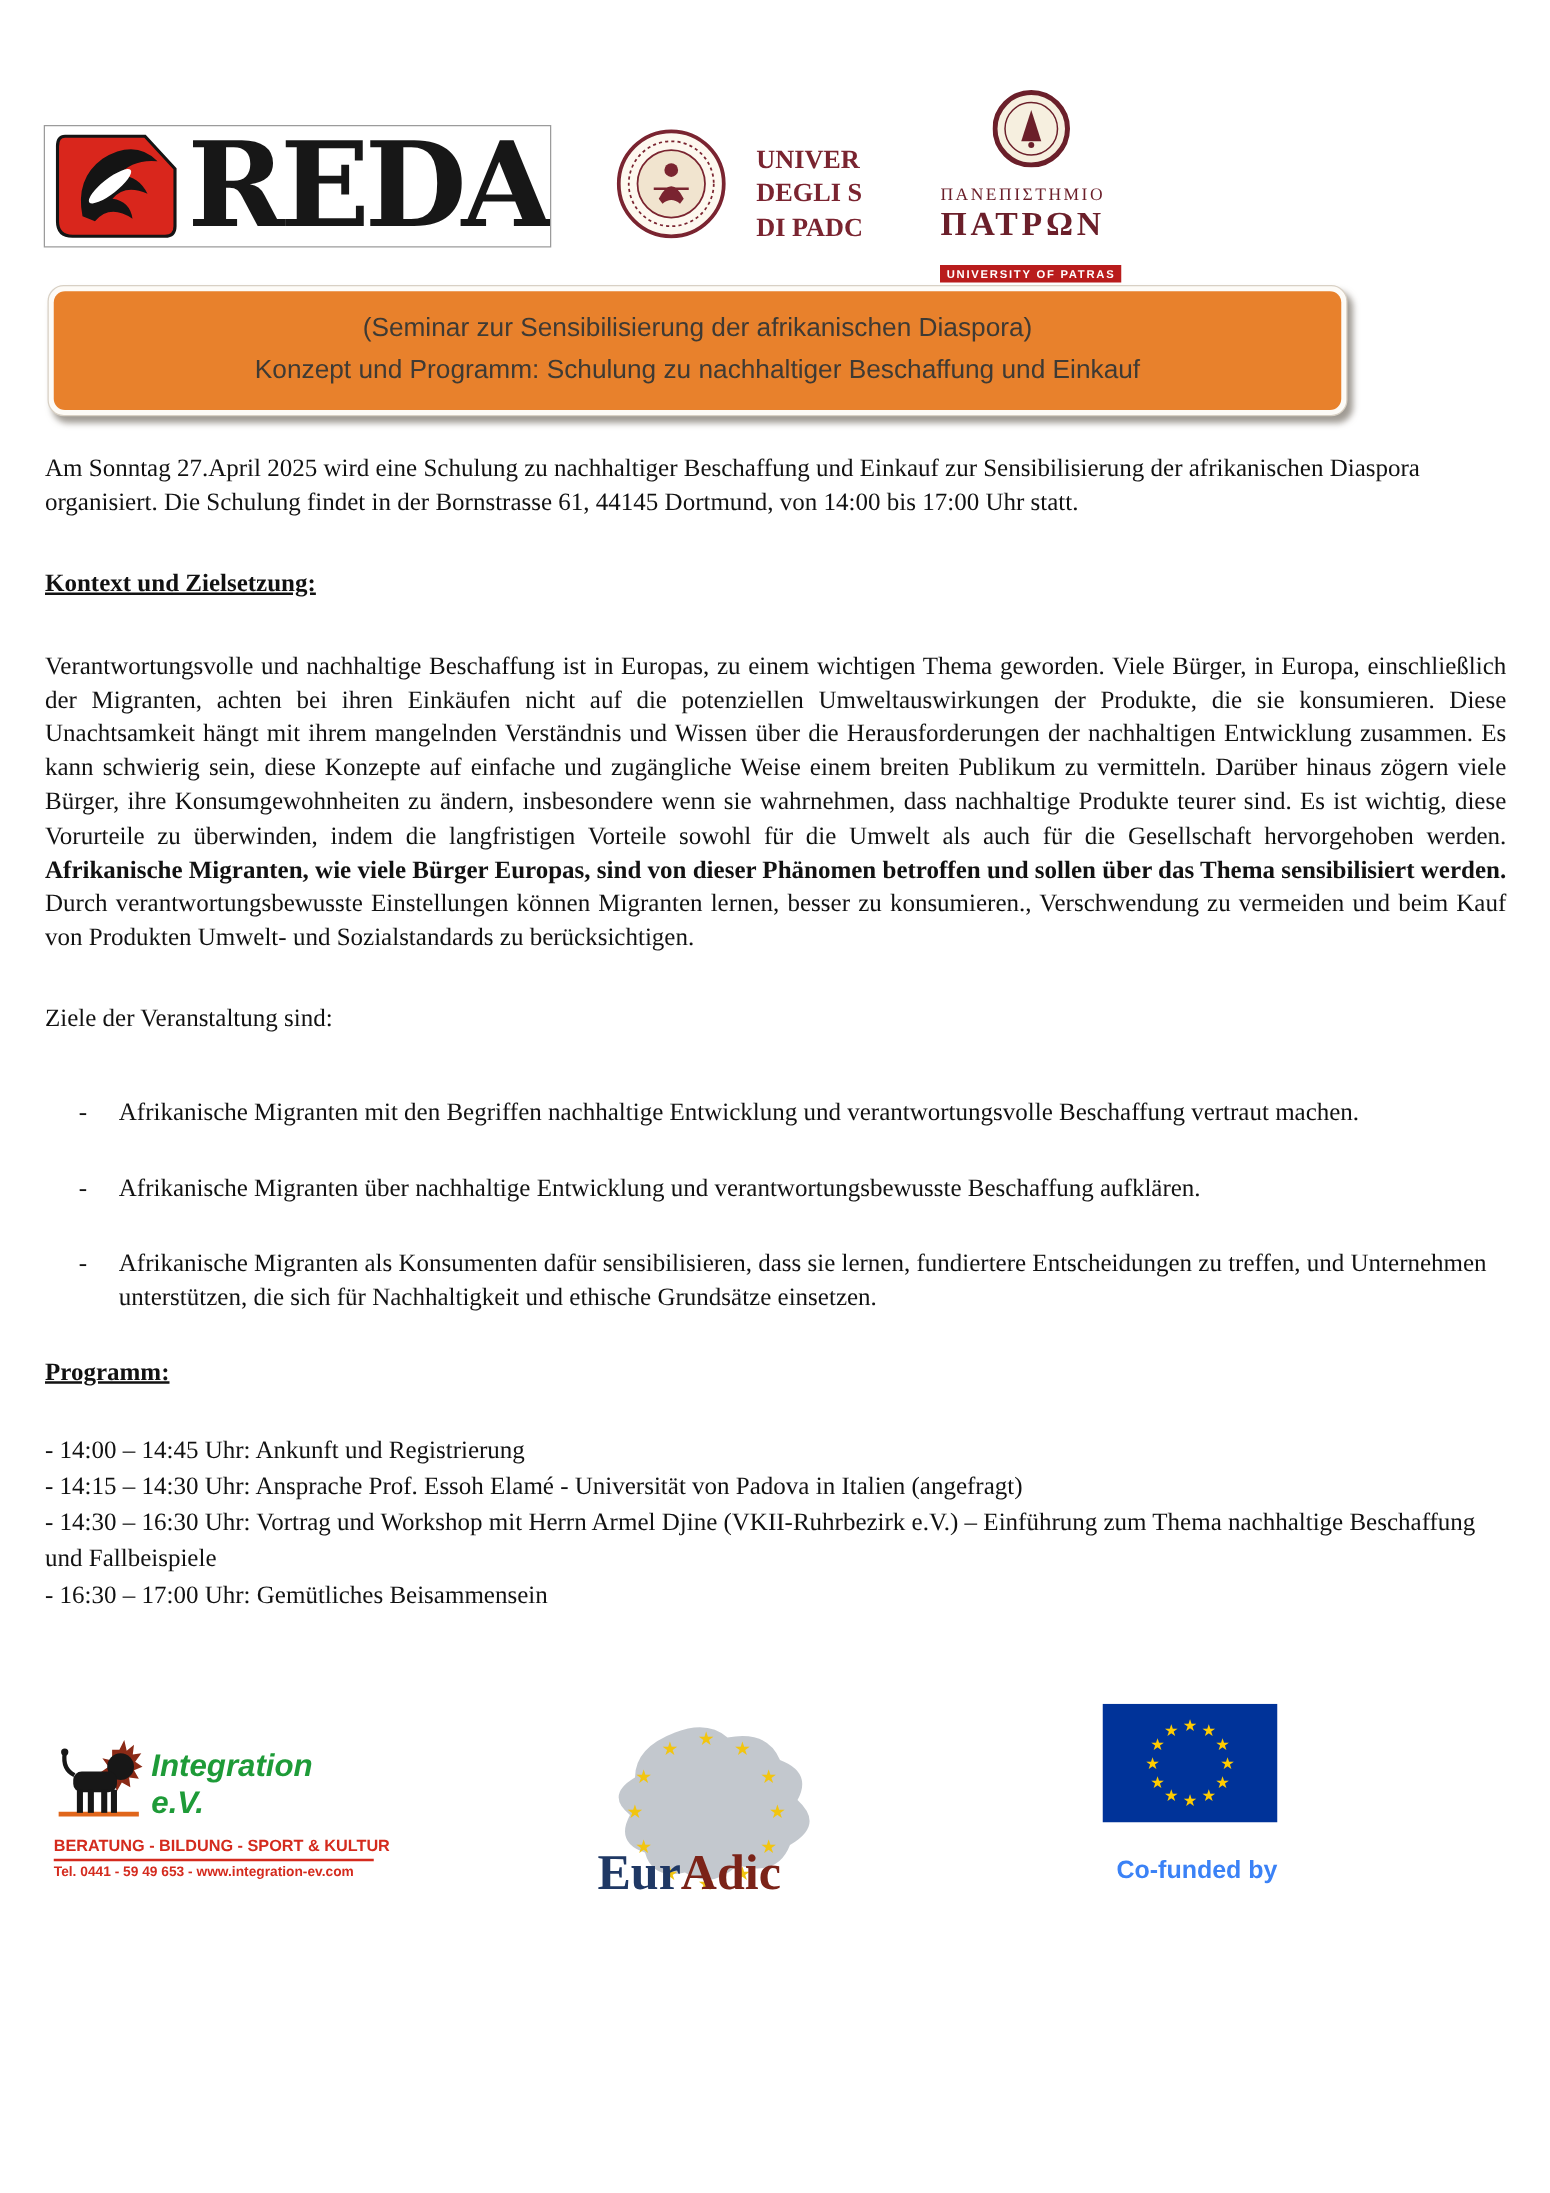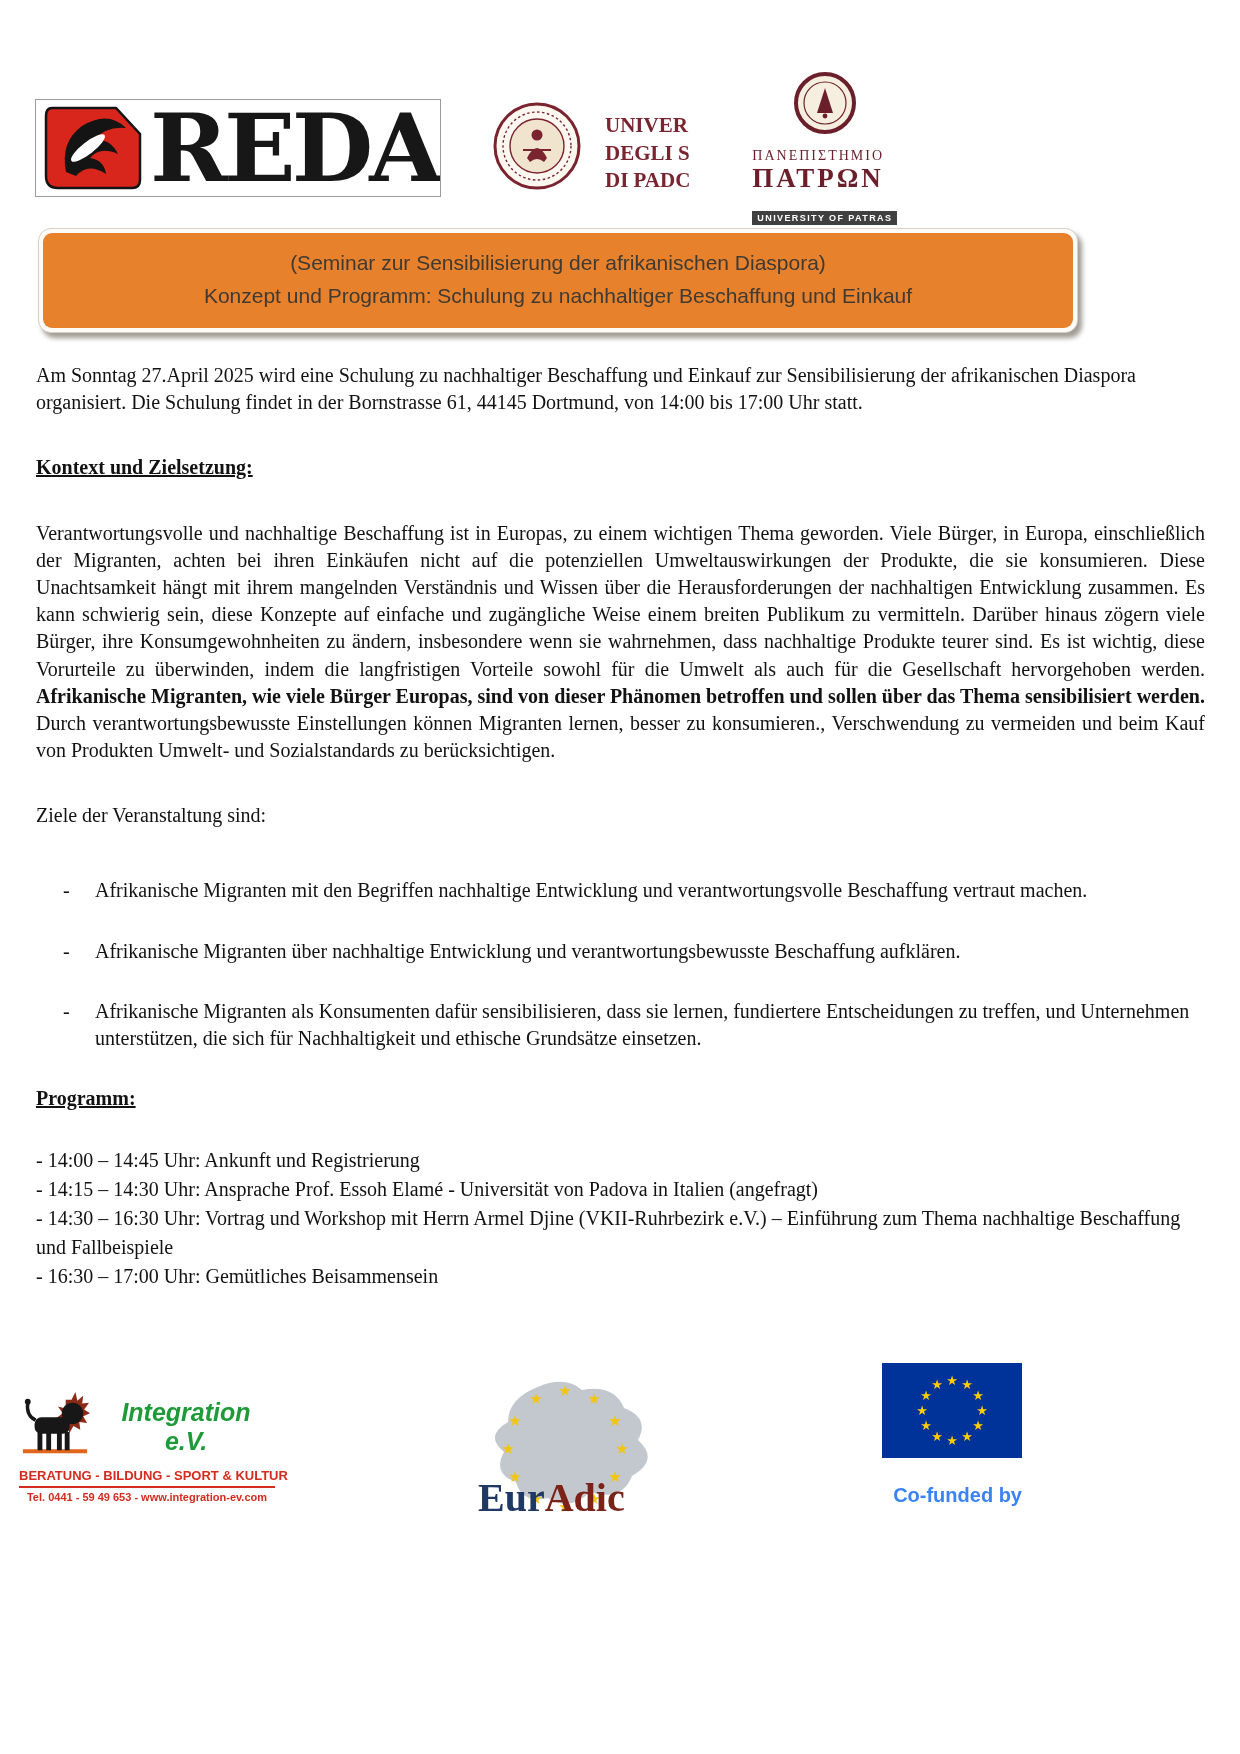--- a/index.html
+++ b/index.html
@@ -16,21 +16,21 @@
   .redan-letters {
     font-family:"DejaVu Serif", serif; font-weight:bold; font-size:94px; line-height:90px;
     letter-spacing:-4px; color:#171717; white-space:nowrap; margin-left:2px;
   }
   .padova { margin-left:52px; display:flex; align-items:flex-end; gap:24px; }
   .padova-text { color:#7a2430; font-weight:bold; font-size:21px; line-height:1.3; }
   .patras { margin-left:62px; display:flex; align-items:center; gap:10px;flex-direction:column; }
   .patras-text { color:#6b1f2a; }
   .patras-g1 { font-size:14px; letter-spacing:2px; }
   .patras-g2 { font-size:27px; font-weight:bold; letter-spacing:3px; line-height:1.1; }
-  .patras-en { margin-top:17px; background:#404040; color:#fff; font-family:"Liberation Sans", sans-serif;
+  .patras-en { margin-top:17px; background:#b91c1c; color:#fff; font-family:"Liberation Sans", sans-serif;
     font-size:9px; font-weight:bold; letter-spacing:1.4px; padding:2px 5px; display:inline-block; }
 
   
   .banner-outer {
     position:absolute; top:228px; left:38px; width:1040px;
     border:1px solid #d8d0c4; border-radius:13px; background:#fdfbf7; padding:4px;
     box-shadow:4px 5px 5px rgba(128,122,112,0.75);
   }
   .banner-inner {
     background:#E8812C; border-radius:9px; padding:14px 30px 16px; text-align:center;
@@ -47,21 +47,21 @@
   .ctx-p2 { text-align:justify; }
   .goals-intro { margin-top:38px; margin-bottom:48px; }
   .goal { display:flex; margin-bottom:33px; }
   .goal .dash { width:32px; margin-left:27px; flex:none; }
   .goal .gtext { flex:1; padding-right:10px; }
   .prog-head { margin-bottom:34px; }
   .prog-line { line-height:1.45; }
 
   
   .footer { position:absolute; top:1358px; left:0; right:0; height:200px; }
-  .integration { position:absolute; left:19px; top:32px; width:256px; font-family:"Liberation Sans", sans-serif;text-align:center; }
+  .integration { position:absolute; left:43px; top:32px; width:256px; font-family:"Liberation Sans", sans-serif; }
   .int-top { display:flex; align-items:center; gap:6px; }
   .int-name { color:#1E9B38; font-weight:bold; font-style:italic; font-size:25px; }
   .int-tag { color:#D42B1E; font-weight:bold; font-size:13px; margin-top:4px; border-bottom:2px solid #D42B1E; padding-bottom:3px; white-space:nowrap; }
   .int-contact { color:#D42B1E; font-weight:bold; font-size:11px; margin-top:3px; white-space:nowrap; }
 
   .euradice { position:absolute; left:468px; top:20px; width:210px; height:155px; }
   .eur-map { position:absolute; left:0; top:0; }
   .eur-text { position:absolute; left:10px; top:96px; font-family:"Liberation Serif", serif;
     font-weight:bold; font-size:40px; white-space:nowrap; }
   .eur-blue { color:#1f3864; }

